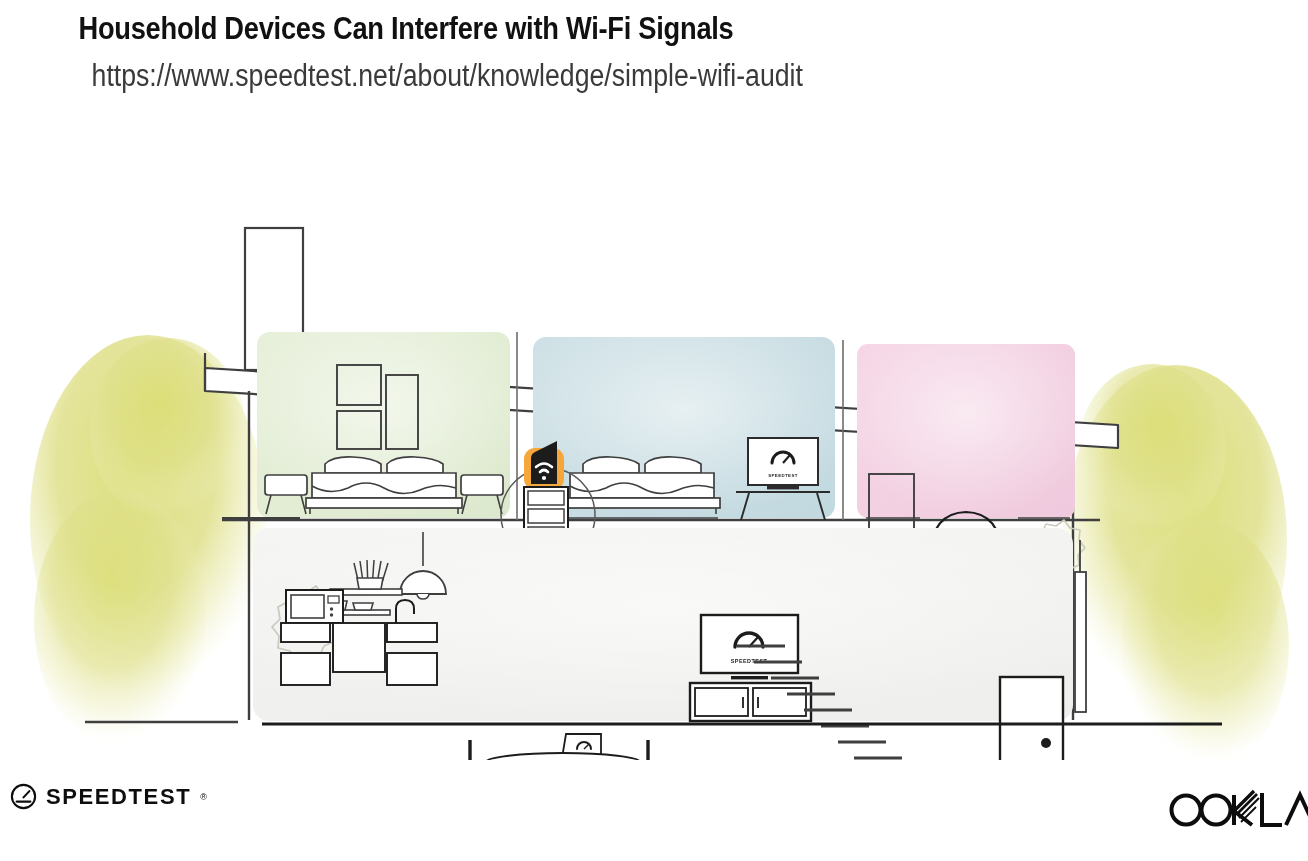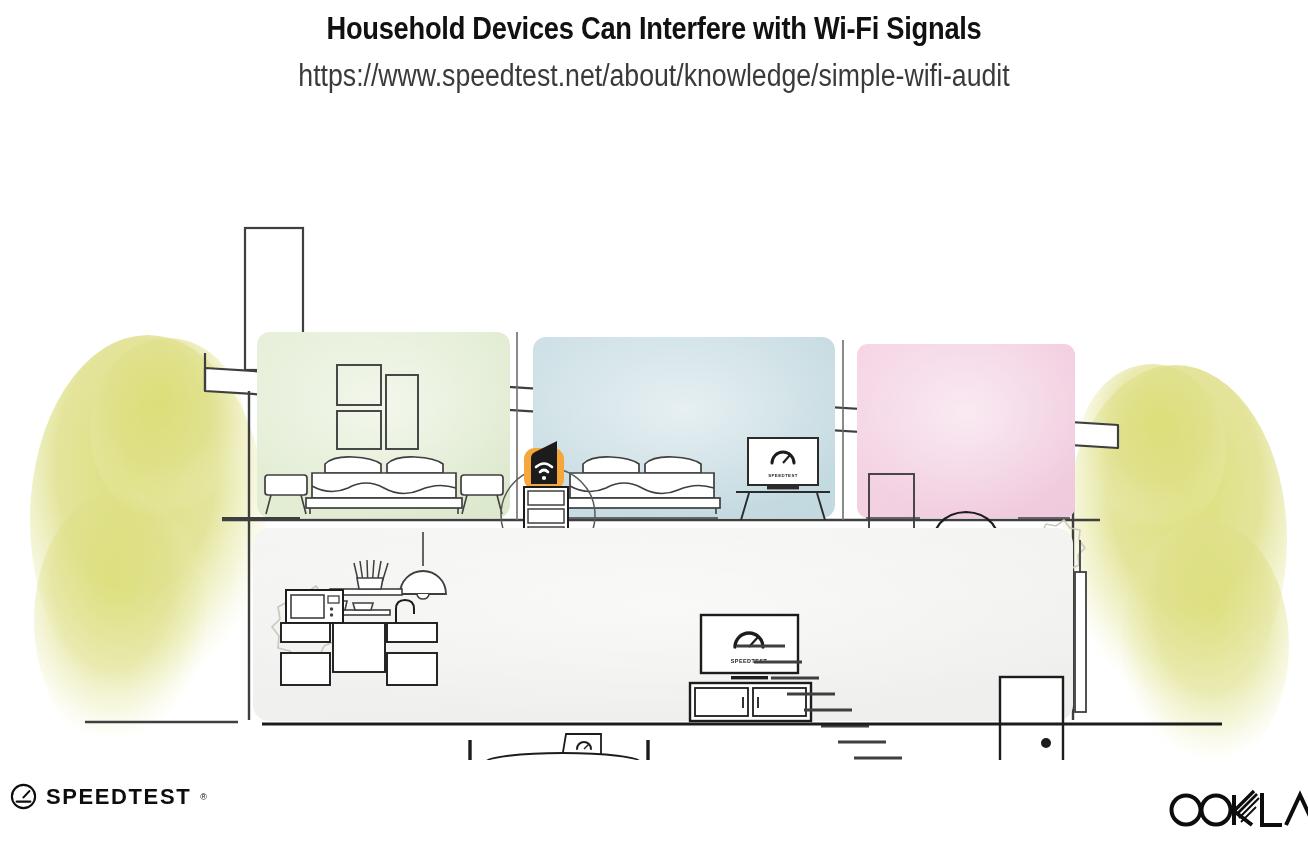--- a/index.html
+++ b/index.html
@@ -19,21 +19,21 @@
     position: absolute;
     left: 0; top: 0;
     width: 1308px;
     height: 861px;
     background: #ffffff;
   }
   .header {
     position: absolute;
     left: 0; top: 0;
     width: 1308px;
-    text-align: center;
+    text-align: left;
   }
   .title {
     font-family: "Liberation Sans Narrow", "Liberation Sans", sans-serif;
     font-weight: bold;
     font-size: 31px;
     letter-spacing: -0.3px;
     color: #111111;
     margin: 0;
     padding-top: 11px;
     transform: scaleX(0.88);

